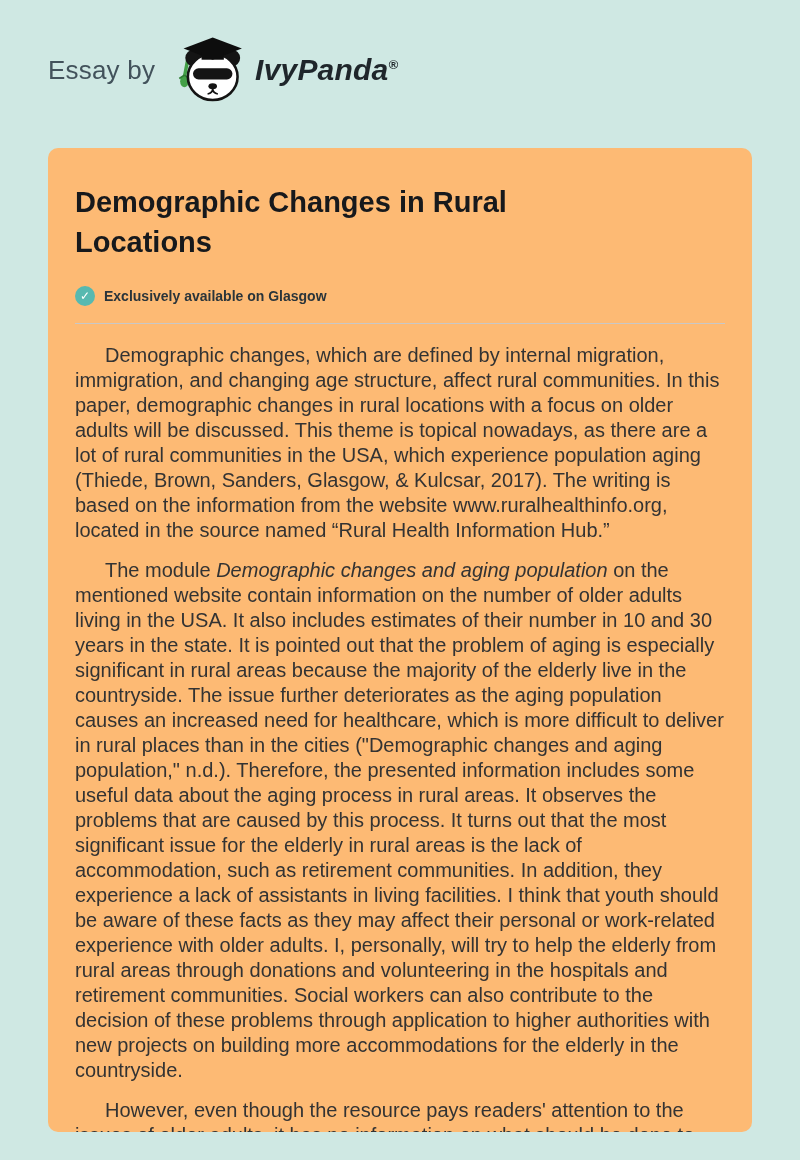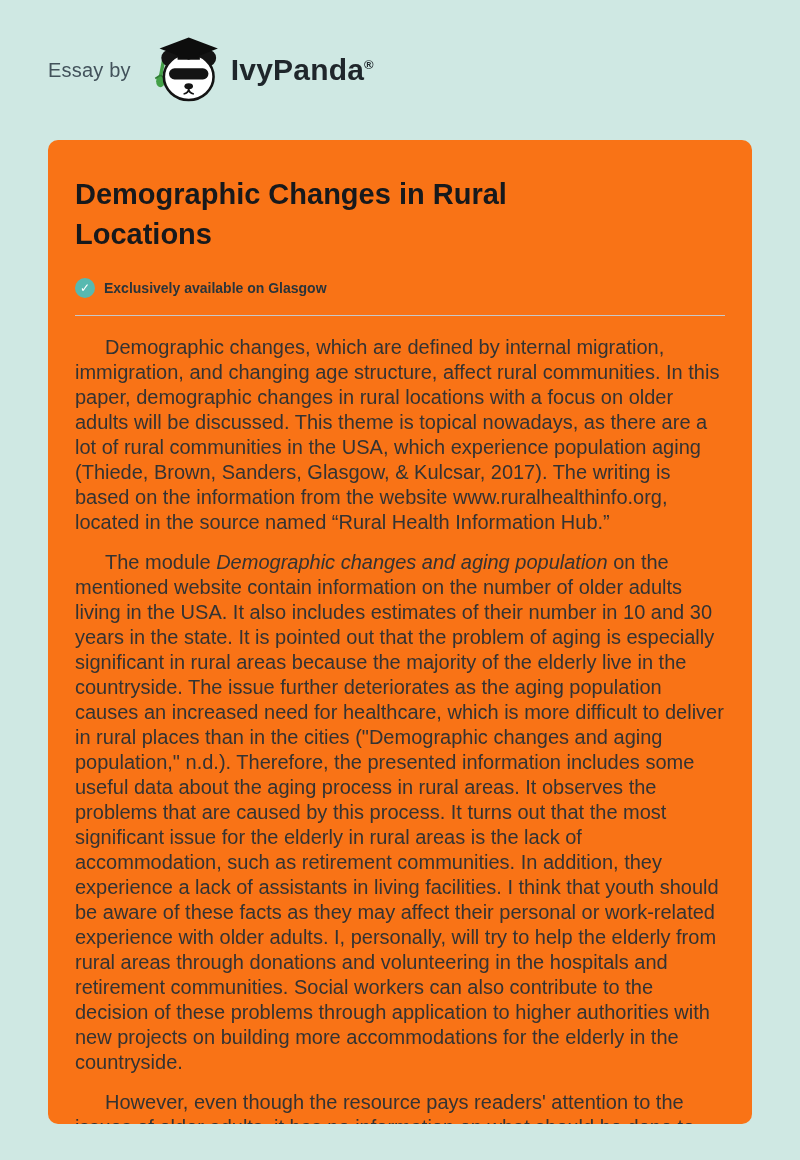--- a/index.html
+++ b/index.html
@@ -16,46 +16,47 @@
     position: relative;
   }
   .site-header {
     height: 140px;
     padding: 0 48px;
     display: flex;
     align-items: center;
     gap: 12px;
   }
   .essay-by {
-    font-size: 20px;
+    font-size: 26px;
     color: #42525b;
     letter-spacing: 0.2px;
   }
   .logo {
     display: flex;
     align-items: center;
     gap: 8px;
     margin-left: 8px;
   }
   .panda-icon { display: block; }
   .brand {
     font-size: 30px;
     font-weight: 700;
     color: #1f262b;
     letter-spacing: 0.2px;
+    font-style: italic;
   }
   .brand sup {
     font-size: 13px;
     font-weight: 700;
     vertical-align: super;
   }
   .card {
-    margin: 0 48px;
+    margin: 8px 48px;
     height: 984px;
-    background: #f97316;
+    background: #fdba74;
     border-radius: 10px;
     padding: 28px 27px 40px 27px;
     overflow: hidden;
   }
   .title {
     margin: 6px 0 24px 0;
     font-size: 29px;
     line-height: 40px;
     font-weight: 700;
     color: #17191c;

